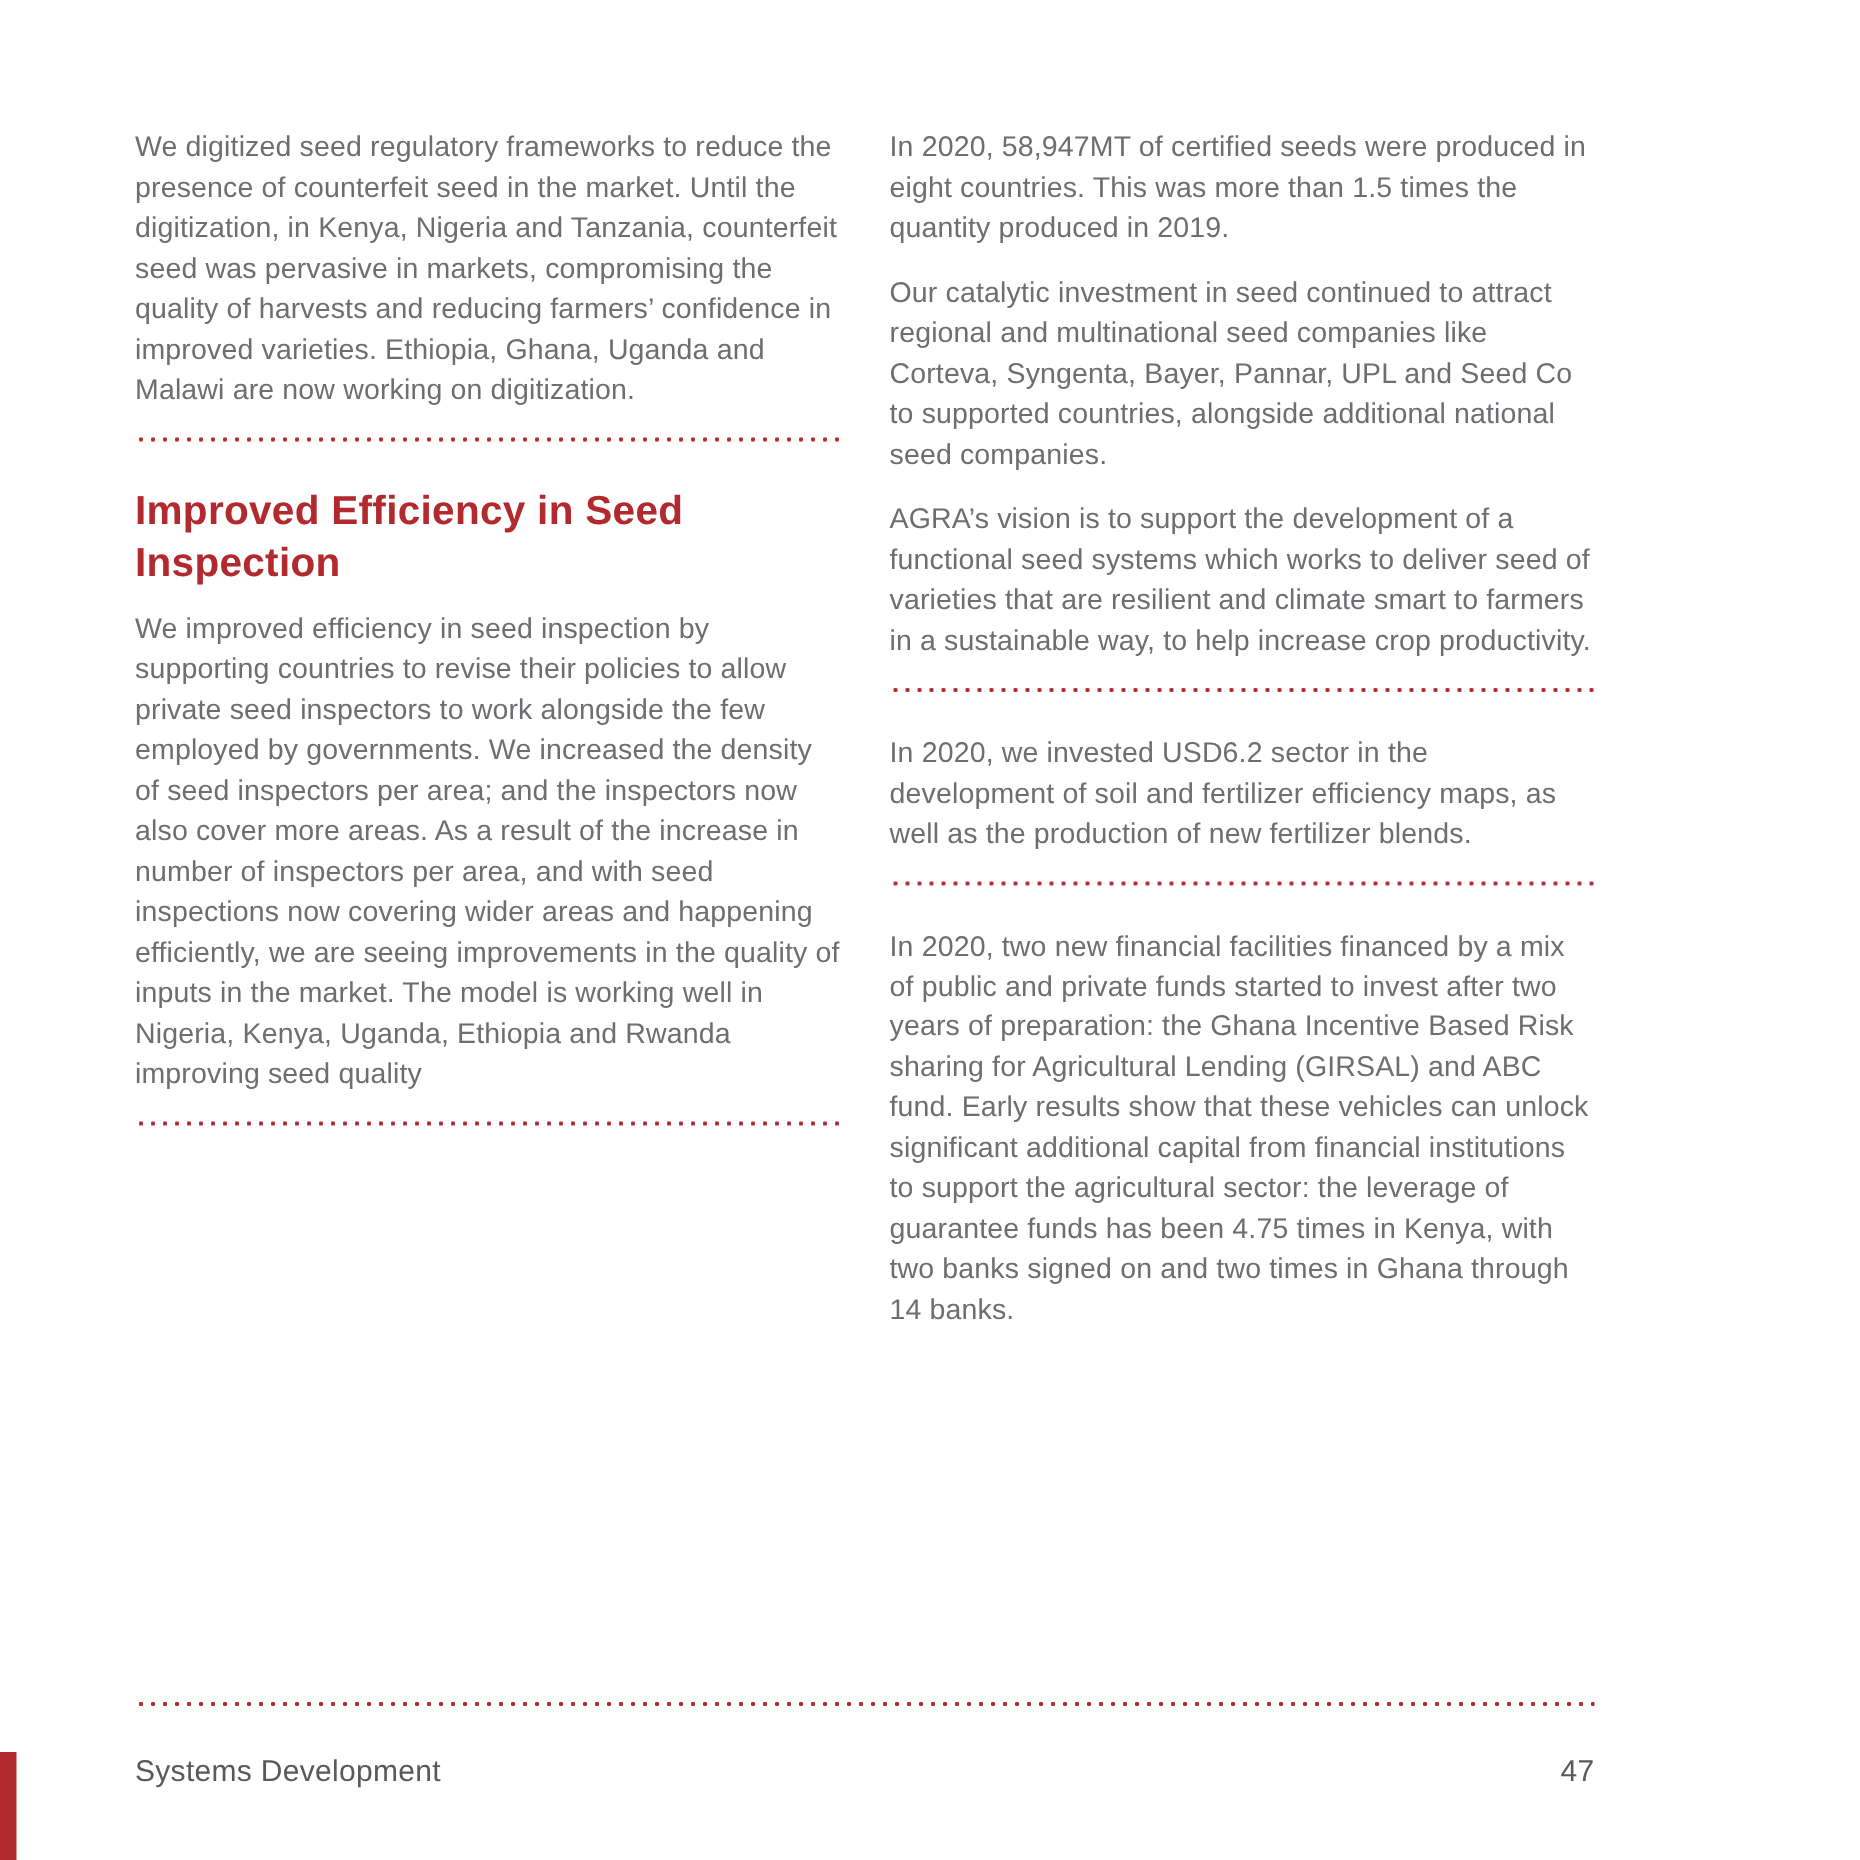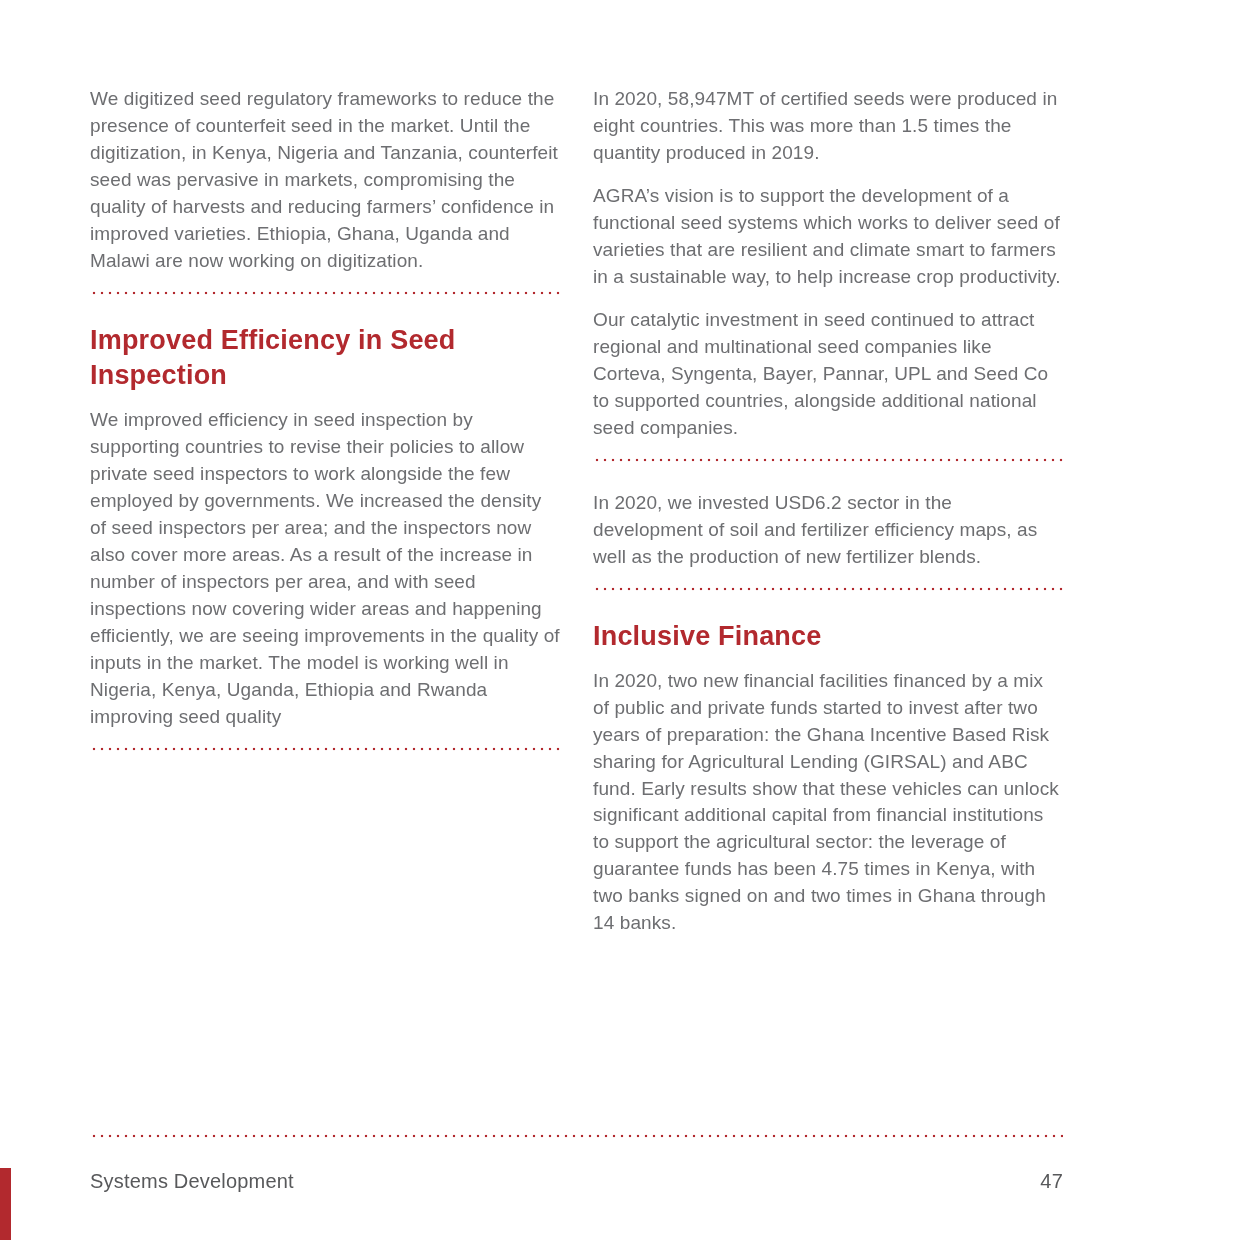--- a/index.html
+++ b/index.html
@@ -108,32 +108,31 @@
 
       <section>
       </section>
 
     </div>
 
     <div class="col">
 
       <section>
         <p class="body-text">In 2020, 58,947MT of certified seeds were produced in eight countries. This was more than 1.5 times the quantity produced in 2019.</p>
+        <p class="body-text">Our catalytic investment in seed continued to attract regional and multinational seed companies like Corteva, Syngenta, Bayer, Pannar, UPL and Seed Co to supported countries, alongside additional national seed companies.</p>
         <p class="body-text">AGRA’s vision is to support the development of a functional seed systems which works to deliver seed of varieties that are resilient and climate smart to farmers in a sustainable way, to help increase crop productivity.</p>
-        <p class="body-text">Our catalytic investment in seed continued to attract regional and multinational seed companies like Corteva, Syngenta, Bayer, Pannar, UPL and Seed Co to supported countries, alongside additional national seed companies.</p>
         <div class="dotted-sep"></div>
       </section>
 
       <section>
         <p class="body-text">In 2020, we invested USD6.2 sector in the development of soil and fertilizer efficiency maps, as well as the production of new fertilizer blends.</p>
         <div class="dotted-sep"></div>
       </section>
 
       <section>
-        <h2 class="section-title">Inclusive Finance</h2>
         <p class="body-text">In 2020, two new financial facilities financed by a mix of public and private funds started to invest after two years of preparation: the Ghana Incentive Based Risk sharing for Agricultural Lending (GIRSAL) and ABC fund. Early results show that these vehicles can unlock significant additional capital from financial institutions to support the agricultural sector: the leverage of guarantee funds has been 4.75 times in Kenya, with two banks signed on and two times in Ghana through 14 banks.</p>
       </section>
 
     </div>
 
   </main>
 
   <div class="footer-sep"></div>
 
   <div class="footer-row">

